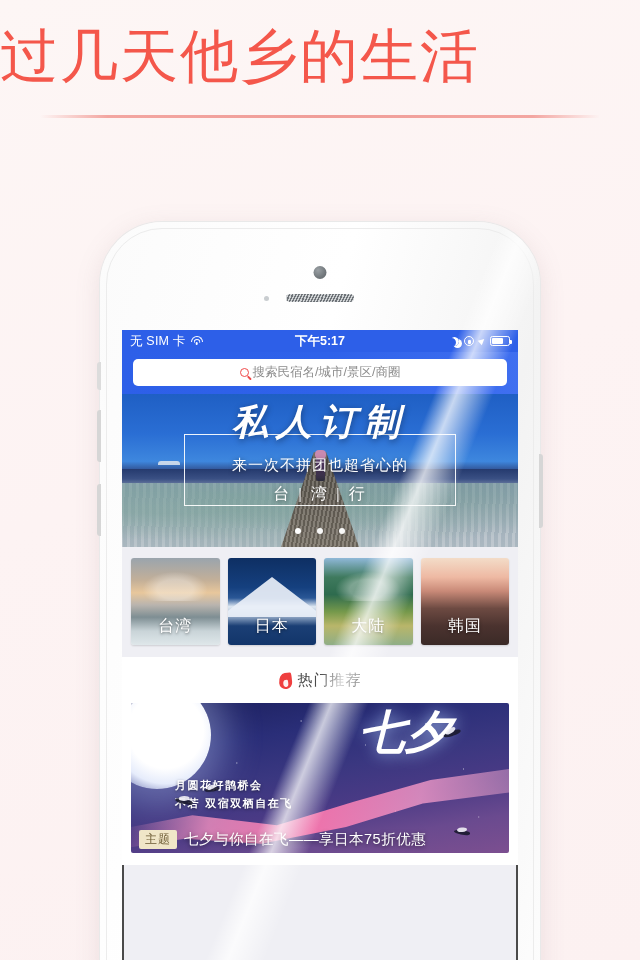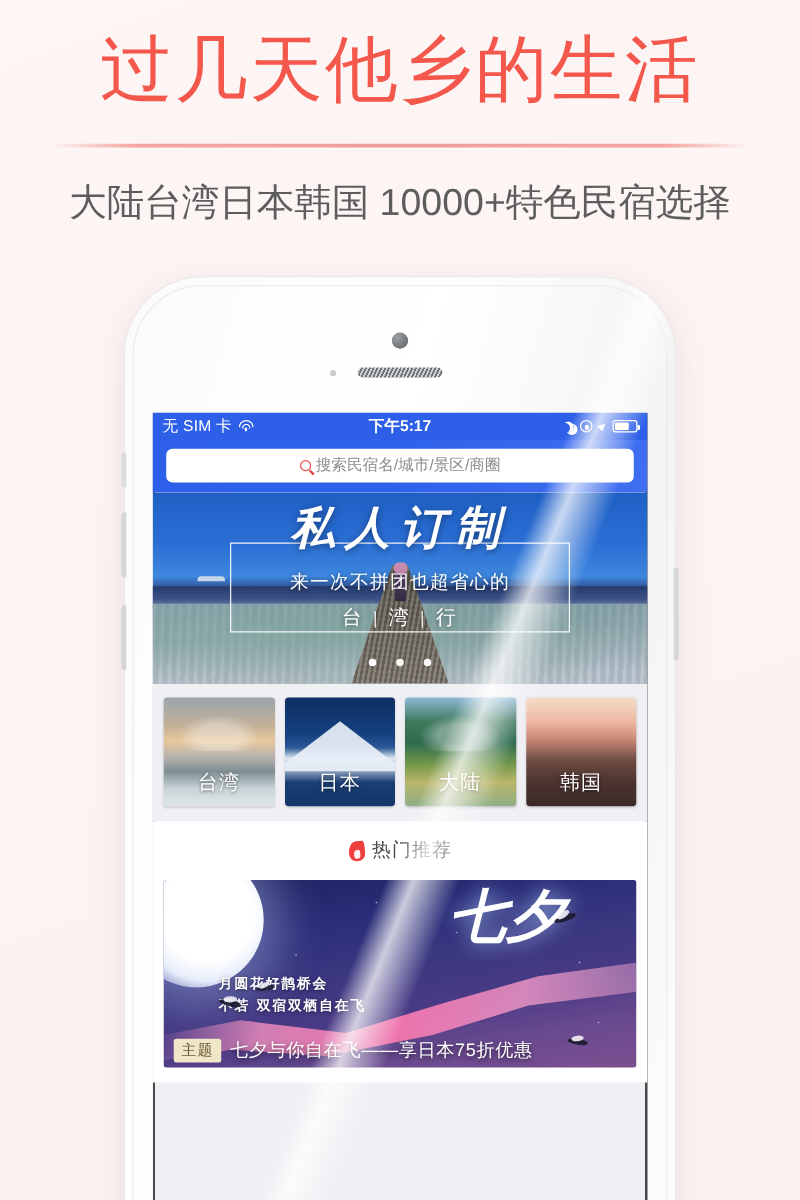--- a/index.html
+++ b/index.html
@@ -4,21 +4,21 @@
 <style>
   * { margin:0; padding:0; box-sizing:border-box; }
   html, body { width:640px; height:960px; overflow:hidden; }
   body {
     font-family:"Liberation Sans","DejaVu Sans",sans-serif;
     background:linear-gradient(160deg,#fdf6f5 0%,#fdf3f3 45%,#fcf1f1 100%);
     position:relative;
   }
 
   
-  .header { width:100%; padding-top:24px; text-align:center; }
+  .header { width:100%; padding-top:24px; text-align:left; }
   .headline {
     font-size:58px; line-height:1.12; color:#f4574b; letter-spacing:2px;
     font-weight:400; white-space:nowrap;
   }
   .divider {
     width:560px; height:3px; margin:26px auto 0;
     background:linear-gradient(90deg,rgba(244,150,145,0) 0%,#f3a6a1 12%,#f09e99 50%,#f3a6a1 88%,rgba(244,150,145,0) 100%);
     border-radius:2px;
   }
   .subhead {
@@ -192,21 +192,20 @@
   .promo-bar { position:absolute; left:0; right:0; bottom:0; height:27px; display:flex; align-items:center; gap:7px; padding:0 8px; }
   .promo-badge { background:#f0e6c8; color:#6b5a33; font-size:12px; padding:1px 6px; border-radius:2px; letter-spacing:1px; }
   .promo-text { color:#fff; font-size:14.5px; letter-spacing:.5px; text-shadow:0 1px 4px rgba(0,0,0,.65); white-space:nowrap; }
 </style>
 </head>
 <body>
 
 <div class="header">
   <div class="headline">过几天他乡的生活</div>
   <div class="divider"></div>
-  <div class="subhead">大陆台湾日本韩国 10000+特色民宿选择</div>
 </div>
 
 <div class="phone-wrap">
   <div class="phone">
     <div class="bezel-in"></div>
     <div class="btn-ring"></div>
     <div class="btn-vol btn-v1"></div>
     <div class="btn-vol btn-v2"></div>
     <div class="btn-pwr"></div>
     <div class="cam"></div>

